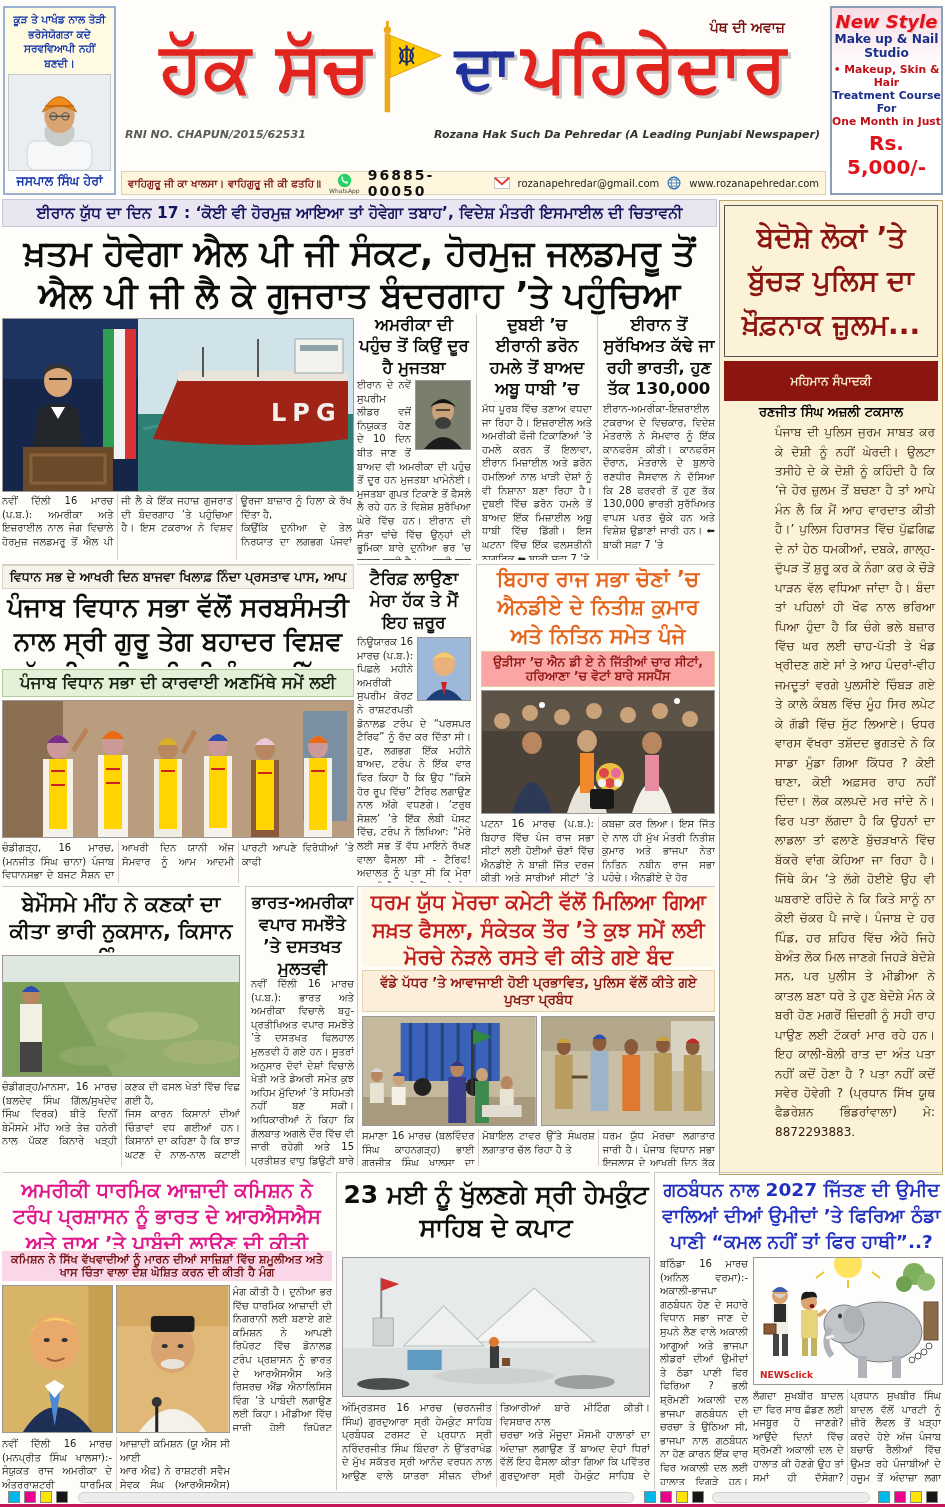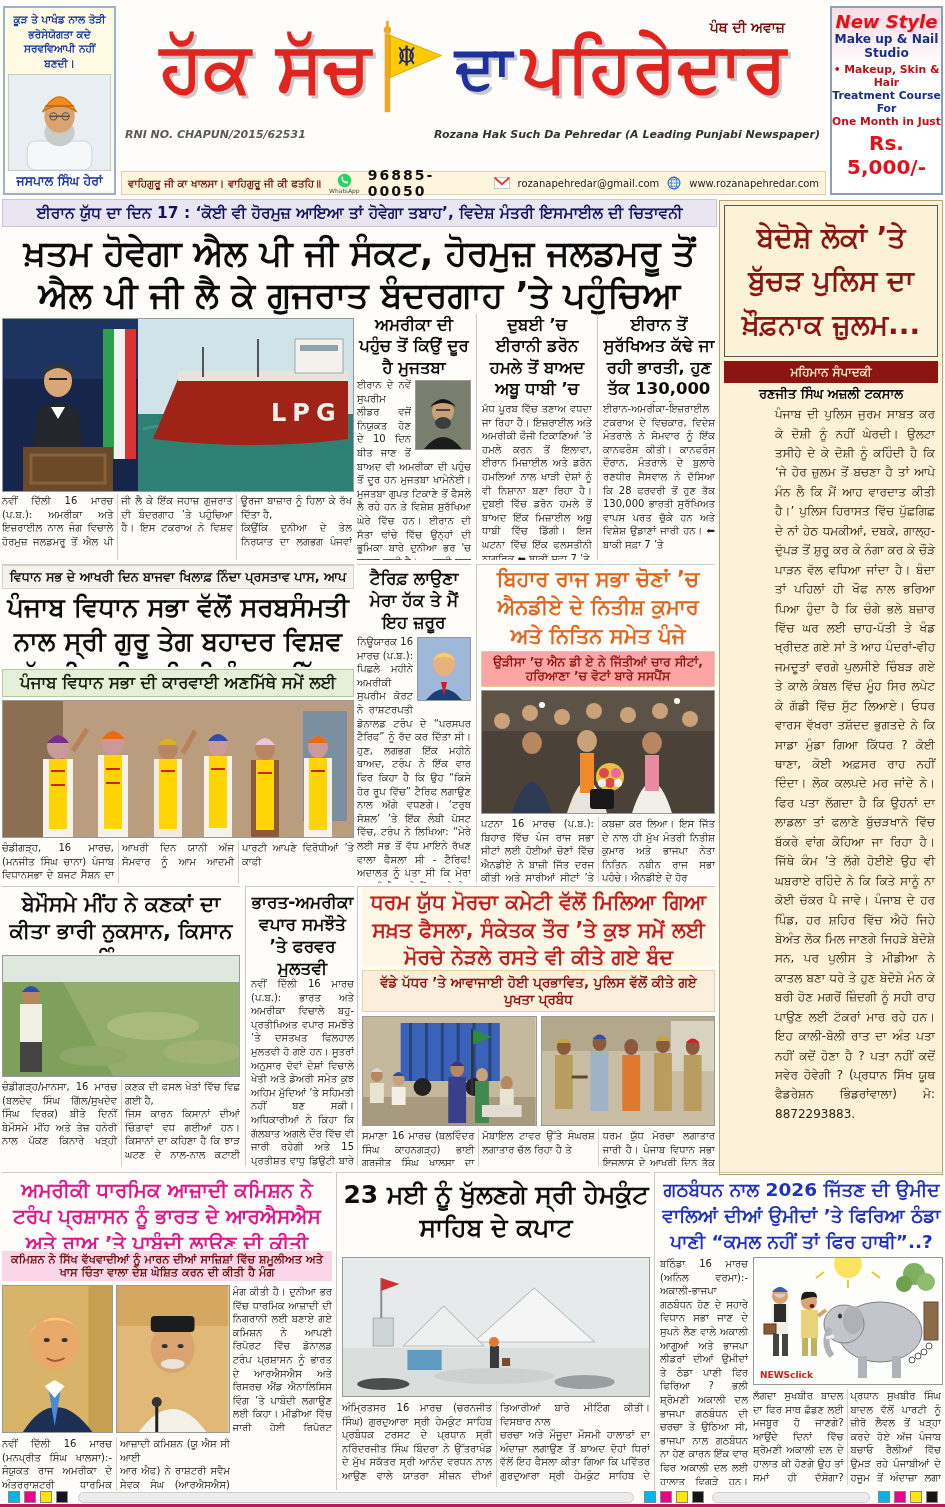--- a/index.html
+++ b/index.html
@@ -47,21 +47,21 @@
   
   .lead{left:2px;top:199px;width:715px;}
   .lead .strap{background:#e9e6f2;border:1px solid #c9c4d8;color:#14145e;font-weight:bold;font-size:15.5px;
         height:26px;line-height:26px;text-align:center;}
   .lead .hl{font-size:35px;font-weight:800;color:#0c0c0c;text-align:center;line-height:1.2;padding:5px 0 3px;}
 
   
   .editorial{left:719px;top:200px;width:224px;height:975px;background:#fbf2d8;border:1px solid #b8a36a;box-sizing:border-box;}
   .ed-hl{margin:4px;border:1px solid #555;color:#8c1510;font-weight:800;font-size:28px;line-height:1.55;
          text-align:center;padding:10px 2px;}
-  .ed-kicker{margin:0 4px;background:#8c1510;color:#f8e9c8;font-weight:bold;font-size:12px;text-align:center;padding:4px 0;}
+  .ed-kicker{margin:0 4px;background:#8c1510;color:#f8e9c8;font-weight:bold;font-size:12px;text-align:center;padding:13px 0;}
   .ed-author{color:#000000;font-weight:800;font-size:13px;text-align:center;padding:3px 0 1px;}
   .ed-body{padding:2px 7px;font-size:12px;line-height:1.62;text-align:justify;color:#2f1d0e;height:770px;overflow:hidden;margin-left:48px;}
 
   
   .colhead{font-weight:800;text-align:center;color:#0d0d0d;line-height:1.3;}
   .photo{border:1px solid #999;background:#ddd;}
   .sep-l{border-left:1px solid #c8c8c8;}
   .morcha-hl{background:#fdf7e6;color:#c21d1b;font-weight:800;font-size:20.5px;text-align:center;line-height:1.35;padding:2px 4px;}
   .morcha-sub{background:#fbeeda;border:1px solid #e5d2a8;color:#8c1510;font-weight:bold;font-size:13.5px;text-align:center;padding:3px 0;margin-top:3px;}
   .bihar-hl{color:#e4641c;font-weight:800;font-size:21px;text-align:center;line-height:1.35;}
@@ -373,21 +373,21 @@
         <rect x="17" y="86" width="22" height="30" fill="#444"></rect>
       </svg>
     </div>
     <div style="column-count:2;column-gap:8px;column-rule:1px solid #d5d0c4;height:88px;margin-top:3px;overflow:hidden;">
       <div class="body-xs">ਚੰਡੀਗੜ੍ਹ/ਮਾਨਸਾ, 16 ਮਾਰਚ (ਬਲਦੇਵ ਸਿੰਘ ਗਿੱਲ/ਸੁਖਦੇਵ ਸਿੰਘ ਵਿਰਕ) ਬੀਤੇ ਦਿਨੀਂ ਬੇਮੌਸਮੇ ਮੀਂਹ ਅਤੇ ਤੇਜ਼ ਹਨੇਰੀ ਨਾਲ ਪੱਕਣ ਕਿਨਾਰੇ ਖੜ੍ਹੀ ਕਣਕ ਦੀ ਫਸਲ ਖੇਤਾਂ ਵਿੱਚ ਵਿਛ ਗਈ ਹੈ,</div>
       <div class="body-xs">ਜਿਸ ਕਾਰਨ ਕਿਸਾਨਾਂ ਦੀਆਂ ਚਿੰਤਾਵਾਂ ਵਧ ਗਈਆਂ ਹਨ। ਕਿਸਾਨਾਂ ਦਾ ਕਹਿਣਾ ਹੈ ਕਿ ਝਾੜ ਘਟਣ ਦੇ ਨਾਲ-ਨਾਲ ਕਟਾਈ ਵਿੱਚ ਵੀ ਦੇਰੀ ਹੋਵੇਗੀ।  ⬅ ਬਾਕੀ ਸਫ਼ਾ 7 ’ਤੇ</div>
     </div>
   </div>
 
   <div class="abs clip sep-l" style="left:245px;top:886px;width:109px;height:280px;border-top:1px solid #ccc;padding-left:5px;box-sizing:border-box;">
-    <div class="colhead clip" style="font-size:17px;height:86px;padding-top:4px;">ਭਾਰਤ-ਅਮਰੀਕਾ ਵਪਾਰ ਸਮਝੌਤੇ ’ਤੇ ਫਰਵਰ ਮੁਲਤਵੀ</div>
+    <div class="colhead clip" style="font-size:17px;height:86px;padding-top:4px;">ਭਾਰਤ-ਅਮਰੀਕਾ ਵਪਾਰ ਸਮਝੌਤੇ ’ਤੇ ਦਸਤਖਤ ਮੁਲਤਵੀ</div>
     <div class="body-xs">ਨਵੀਂ ਦਿੱਲੀ 16 ਮਾਰਚ (ਪ.ਬ.): ਭਾਰਤ ਅਤੇ ਅਮਰੀਕਾ ਵਿਚਾਲੇ ਬਹੁ-ਪ੍ਰਤੀਖਿਅਤ ਵਪਾਰ ਸਮਝੌਤੇ ’ਤੇ ਦਸਤਖਤ ਫਿਲਹਾਲ ਮੁਲਤਵੀ ਹੋ ਗਏ ਹਨ। ਸੂਤਰਾਂ ਅਨੁਸਾਰ ਦੋਵਾਂ ਦੇਸ਼ਾਂ ਵਿਚਾਲੇ ਖੇਤੀ ਅਤੇ ਡੇਅਰੀ ਸਮੇਤ ਕੁਝ ਅਹਿਮ ਮੁੱਦਿਆਂ ’ਤੇ ਸਹਿਮਤੀ ਨਹੀਂ ਬਣ ਸਕੀ। ਅਧਿਕਾਰੀਆਂ ਨੇ ਕਿਹਾ ਕਿ ਗੱਲਬਾਤ ਅਗਲੇ ਦੌਰ ਵਿੱਚ ਵੀ ਜਾਰੀ ਰਹੇਗੀ ਅਤੇ 15 ਪ੍ਰਤੀਸ਼ਤ ਵਾਧੂ ਡਿਊਟੀ ਬਾਰੇ ਮੁੜ ਵਿਚਾਰ ਹੋਵੇਗਾ।  ⬅ ਬਾਕੀ ਸਫ਼ਾ 7 ’ਤੇ</div>
   </div>
 
   <div class="abs clip sep-l" style="left:357px;top:886px;width:358px;height:280px;border-top:1px solid #ccc;padding-left:4px;box-sizing:border-box;">
     <div class="morcha-hl clip" style="height:76px;">ਧਰਮ ਯੁੱਧ ਮੋਰਚਾ ਕਮੇਟੀ ਵੱਲੋਂ ਮਿਲਿਆ ਗਿਆ ਸਖ਼ਤ ਫੈਸਲਾ, ਸੰਕੇਤਕ ਤੌਰ ’ਤੇ ਕੁਝ ਸਮੇਂ ਲਈ ਮੋਰਚੇ ਨੇੜਲੇ ਰਸਤੇ ਵੀ ਕੀਤੇ ਗਏ ਬੰਦ</div>
     <div class="morcha-sub clip">ਵੱਡੇ ਪੱਧਰ ’ਤੇ ਆਵਾਜਾਈ ਹੋਈ ਪ੍ਰਭਾਵਿਤ, ਪੁਲਿਸ ਵੱਲੋਂ ਕੀਤੇ ਗਏ ਪੁਖਤਾ ਪ੍ਰਬੰਧ</div>
     <div style="display:flex;gap:4px;margin-top:4px;">
       <div class="photo" style="width:174px;height:108px;">
         <svg width="100%" height="100%" viewBox="0 0 174 108" preserveAspectRatio="none">
           <rect width="174" height="108" fill="#c4b89d"></rect>
@@ -515,21 +515,21 @@
         <ellipse cx="240" cy="124" rx="30" ry="7" fill="#9aa0a0"></ellipse>
       </svg>
     </div>
     <div style="column-count:2;column-gap:8px;column-rule:1px solid #d5d0c4;height:86px;margin-top:4px;overflow:hidden;">
       <div class="body-xs">ਅੰਮ੍ਰਿਤਸਰ 16 ਮਾਰਚ (ਚਰਨਜੀਤ ਸਿੰਘ) ਗੁਰਦੁਆਰਾ ਸ੍ਰੀ ਹੇਮਕੁੰਟ ਸਾਹਿਬ ਪ੍ਰਬੰਧਕ ਟਰਸਟ ਦੇ ਪ੍ਰਧਾਨ ਸ੍ਰੀ ਨਰਿੰਦਰਜੀਤ ਸਿੰਘ ਬਿੰਦਰਾ ਨੇ ਉੱਤਰਾਖੰਡ ਦੇ ਮੁੱਖ ਸਕੱਤਰ ਸ੍ਰੀ ਆਨੰਦ ਵਰਧਨ ਨਾਲ ਆਉਣ ਵਾਲੇ ਯਾਤਰਾ ਸੀਜ਼ਨ ਦੀਆਂ ਤਿਆਰੀਆਂ ਬਾਰੇ ਮੀਟਿੰਗ ਕੀਤੀ। ਵਿਸਥਾਰ ਨਾਲ</div>
       <div class="body-xs">ਚਰਚਾ ਅਤੇ ਮੌਜੂਦਾ ਮੌਸਮੀ ਹਾਲਾਤਾਂ ਦਾ ਅੰਦਾਜ਼ਾ ਲਗਾਉਣ ਤੋਂ ਬਾਅਦ ਦੋਹਾਂ ਧਿਰਾਂ ਵੱਲੋਂ ਇਹ ਫੈਸਲਾ ਕੀਤਾ ਗਿਆ ਕਿ ਪਵਿੱਤਰ ਗੁਰਦੁਆਰਾ ਸ੍ਰੀ ਹੇਮਕੁੰਟ ਸਾਹਿਬ ਦੇ ਕਪਾਟ ਸ਼ਨੀਵਾਰ, 23 ਮਈ 2026 ਨੂੰ ਖੋਲ੍ਹੇ ਜਾਣਗੇ। ਟਰਸਟ ਉੱਤਰਾਖੰਡ ਸਰਕਾਰ ਦੇ ਸਹਿਯੋਗ  ⬅ ਬਾਕੀ ਸਫ਼ਾ 7 ’ਤੇ</div>
     </div>
   </div>
 
   <div class="abs clip sep-l" style="left:654px;top:1172px;width:289px;height:318px;border-top:1px solid #ccc;padding-left:5px;box-sizing:border-box;">
-    <div class="alliance-hl clip" style="height:76px;padding-top:4px;">ਗਠਬੰਧਨ ਨਾਲ 2026 ਜਿੱਤਣ ਦੀ ਉਮੀਦ ਵਾਲਿਆਂ ਦੀਆਂ ਉਮੀਦਾਂ ’ਤੇ ਫਿਰਿਆ ਠੰਡਾ ਪਾਣੀ “ਕਮਲ ਨਹੀਂ ਤਾਂ ਫਿਰ ਹਾਥੀ”..?</div>
+    <div class="alliance-hl clip" style="height:76px;padding-top:4px;">ਗਠਬੰਧਨ ਨਾਲ 2027 ਜਿੱਤਣ ਦੀ ਉਮੀਦ ਵਾਲਿਆਂ ਦੀਆਂ ਉਮੀਦਾਂ ’ਤੇ ਫਿਰਿਆ ਠੰਡਾ ਪਾਣੀ “ਕਮਲ ਨਹੀਂ ਤਾਂ ਫਿਰ ਹਾਥੀ”..?</div>
     <div style="display:flex;gap:5px;margin-top:4px;">
       <div class="body-xs clip" style="width:88px;height:228px;">ਬਠਿੰਡਾ 16 ਮਾਰਚ (ਅਨਿਲ ਵਰਮਾ):- ਅਕਾਲੀ-ਭਾਜਪਾ ਗਠਬੰਧਨ ਹੋਣ ਦੇ ਸਹਾਰੇ ਵਿਧਾਨ ਸਭਾ ਜਾਣ ਦੇ ਸੁਪਨੇ ਲੈਣ ਵਾਲੇ ਅਕਾਲੀ ਆਗੂਆਂ ਅਤੇ ਭਾਜਪਾ ਲੀਡਰਾਂ ਦੀਆਂ ਉਮੀਦਾਂ ਤੇ ਠੰਡਾ ਪਾਣੀ ਫਿਰ ਫਿਰਿਆ ? ਭਲੀ ਸ਼੍ਰੋਮਣੀ ਅਕਾਲੀ ਦਲ ਭਾਜਪਾ ਗਠਬੰਧਨ ਦੀ ਚਰਚਾ ਤੇ ਉਠਿਆ ਸੀ, ਭਾਜਪਾ ਨਾਲ ਗਠਬੰਧਨ ਨਾ ਹੋਣ ਕਾਰਨ ਇੱਕ ਵਾਰ ਫਿਰ ਅਕਾਲੀ ਦਲ ਲਈ ਹਾਲਾਤ ਵਿਗੜੇ ਹਨ। ਅਕਾਲੀ-ਭਾਜਪਾ ਗਠਬੰਧਨ ਹੋਣ ਦੀ ਉਮੀਦ ਵਿੱਚ ਸੁਪਨੇ ਦੇਖਣ ਵਾਲੇ ਆਗੂ ਜੋ ਸੁਖਬੀਰ ਬਾਦਲ ਦੇ ਨੇੜੇ ਬਣੇ ਰਹੇ ਸਨ ਅਤੇ ਅਕਾਲੀ ਦਲ ਦਾ ਮਾੜੇ ਸਮੇਂ ਵਿੱਚ ਸਾਥ ਛੱਡ ਗਏ ਸਨ, ਉਹ ਹੁਣ ਵਾਪਸੀ ਦੀ ਤਿਆਰੀ ਵਿੱਚ ਹਨ ਪਰ ਉਸ ਤੋਂ ਪਹਿਲਾਂ ਹੀ</div>
       <div style="width:188px;">
         <div class="photo" style="width:188px;height:126px;background:#fff;">
           <svg width="100%" height="100%" viewBox="0 0 188 126" preserveAspectRatio="none">
             <rect width="188" height="126" fill="#fdfdfb"></rect>
             <circle cx="94" cy="6" r="14" fill="#ffe25e"></circle>
             <g stroke="#e8c832" stroke-width="2">
                 <line x1="70" y1="14" x2="62" y2="20"></line>
                 <line x1="118" y1="14" x2="126" y2="20"></line>

